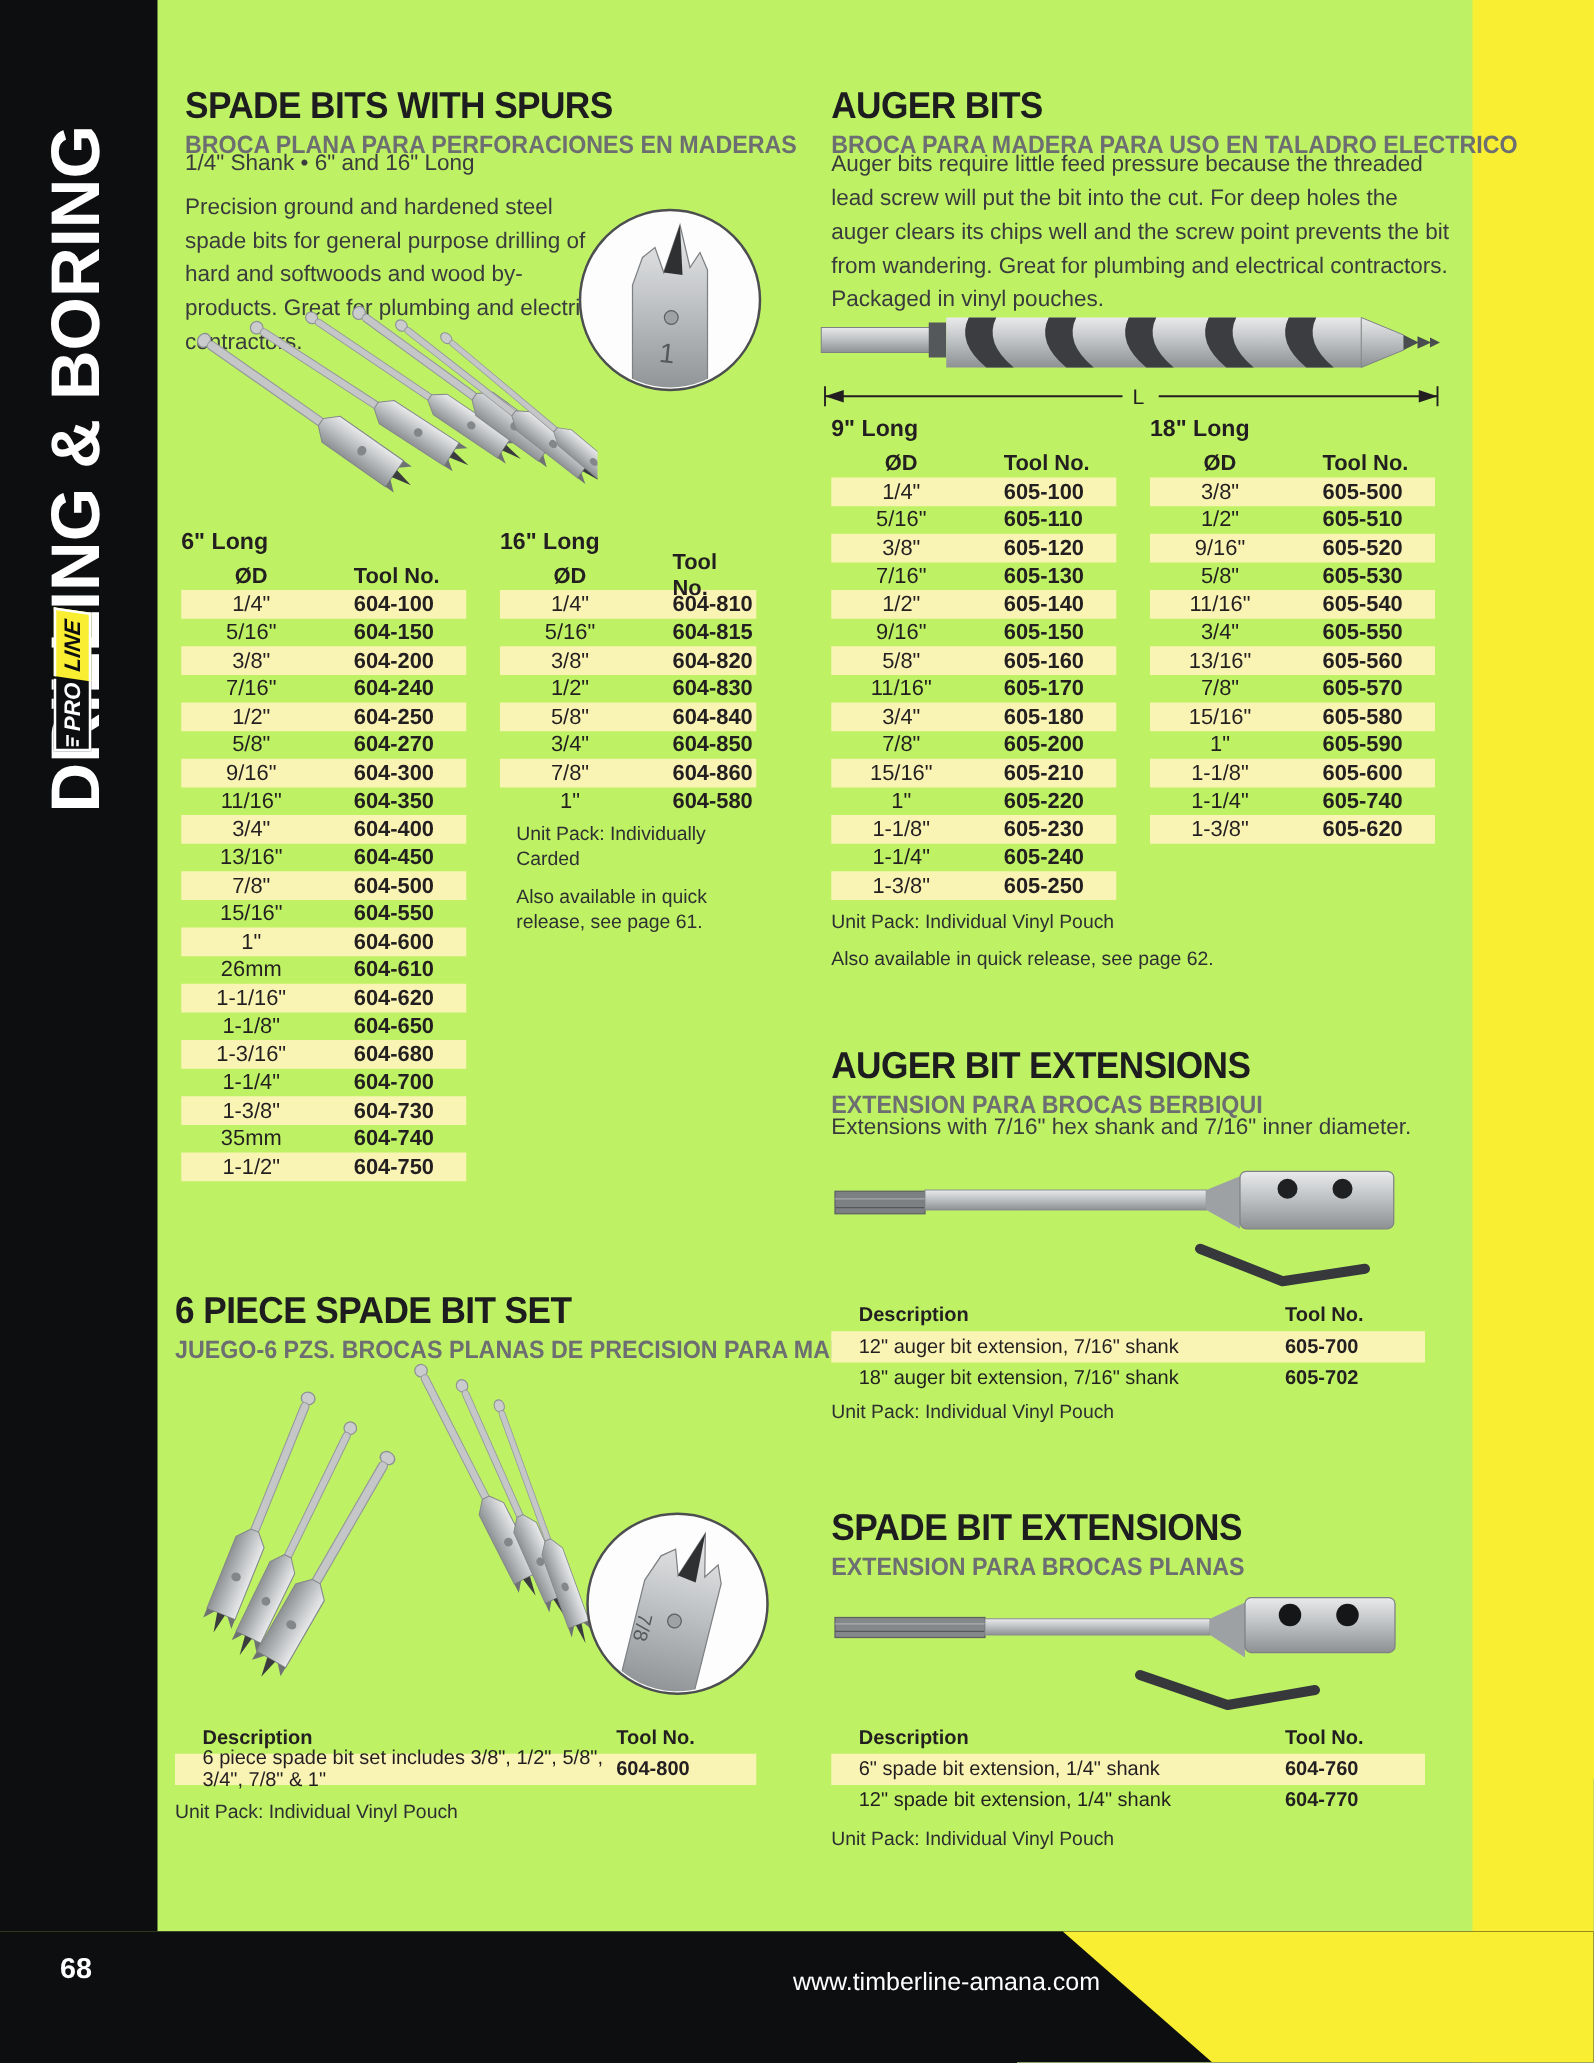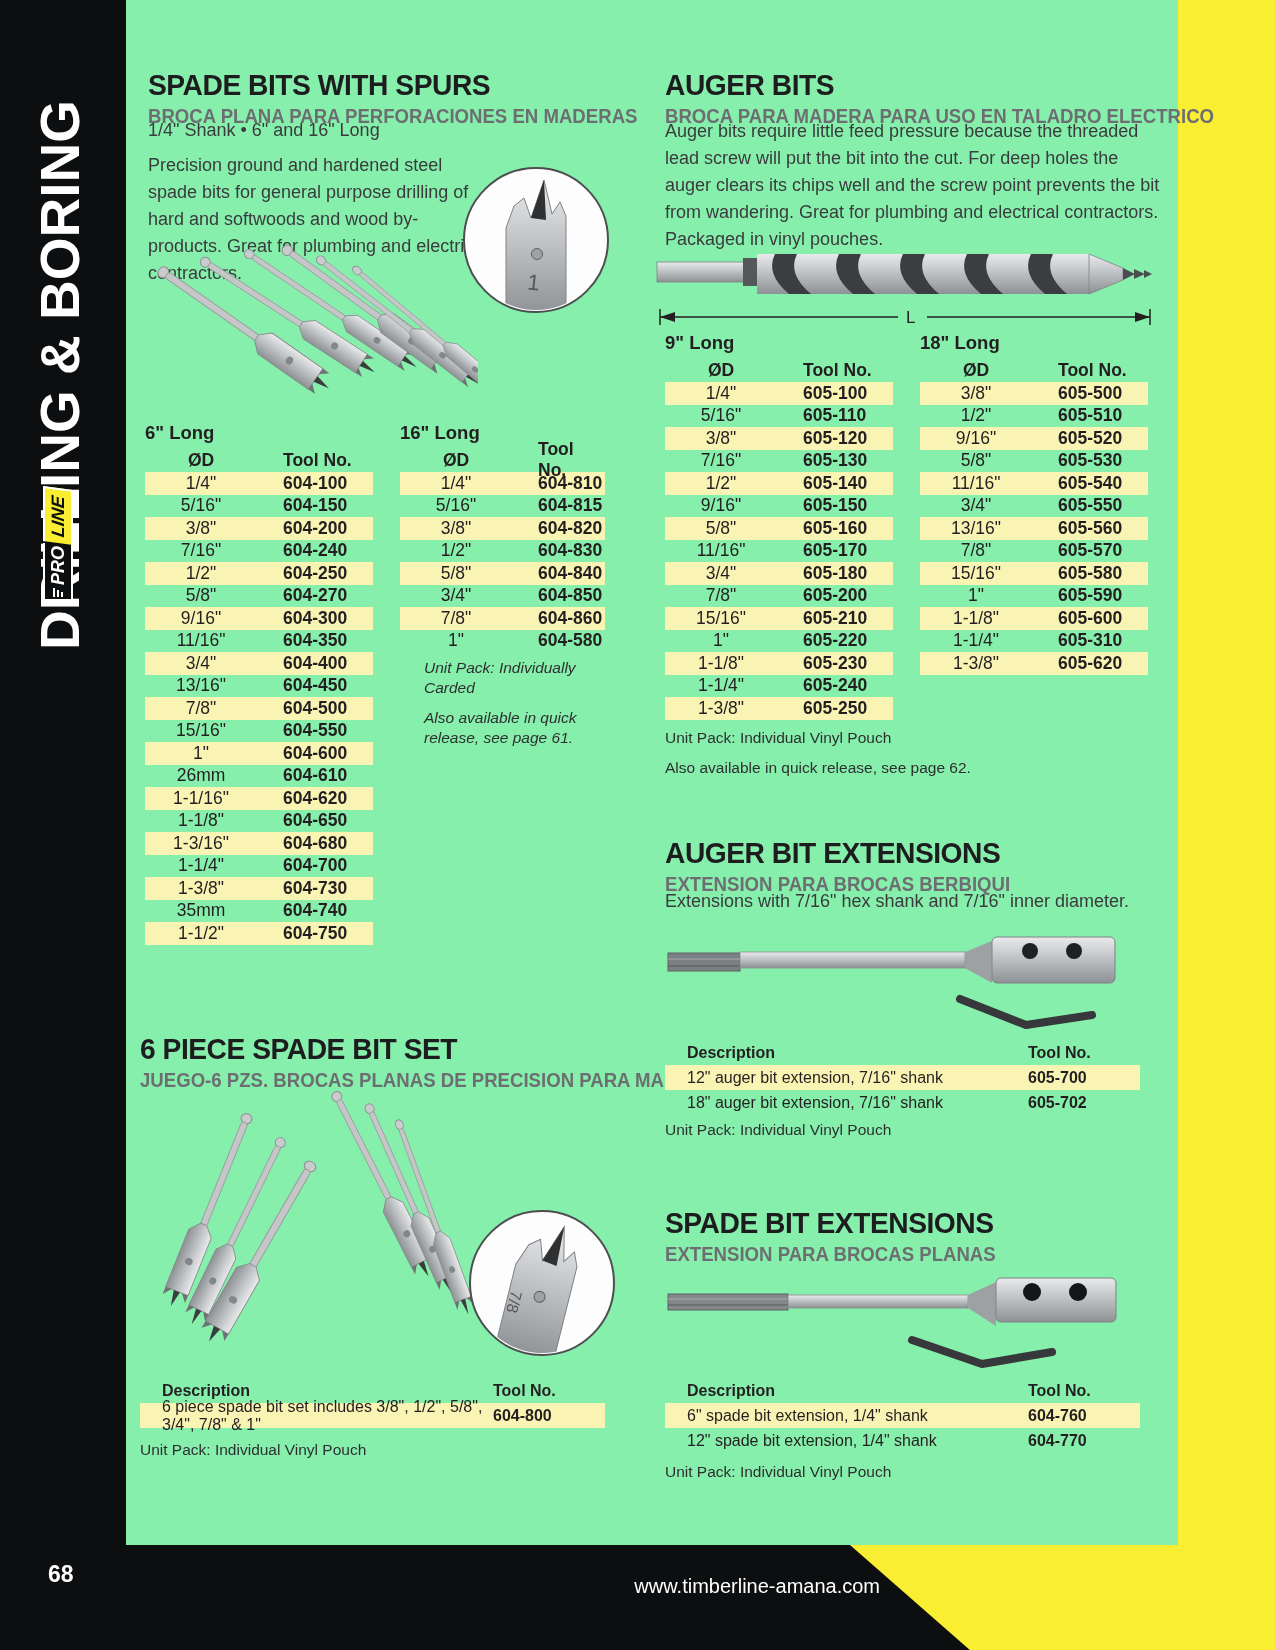--- a/index.html
+++ b/index.html
@@ -6,21 +6,21 @@
   :root{
     --yellow:#f9ee31;
     --hl:#faf4b4;
     --ink:#1d1d1f;
     --gray:#6d6e71;
     --body:#3a3b3d;
     --black:#0c0e10;
   }
   .page{
     position:relative; width:1275px; height:1650px;
-    background:#86efac; overflow:hidden;
+    background:#bef264; overflow:hidden;
     font-family:"Liberation Sans", sans-serif;
     margin:0 auto;
   }
   .yellow-band{position:absolute; left:1178px; top:0; width:97px; height:1650px; background:var(--yellow);}
   .sidebar{position:absolute; left:0; top:0; width:126px; height:1545px; background:var(--black);}
   .vert-title{
     position:absolute; left:-240px; top:318px; width:600px; height:64px;
     transform:rotate(-90deg); transform-origin:center;
     color:#fff; font-weight:bold; font-size:55px; letter-spacing:0px; white-space:nowrap;
   }
@@ -252,21 +252,21 @@
           <span class="c1">7/8"</span>
           <span class="c2">604-860</span>
         </div>
         <div class="row">
           <span class="c1">1"</span>
           <span class="c2">604-580</span>
         </div>
       </div>
   </div>
 
-  <div class="note" style="left:424px; top:658px; width:200px;font-style:italic;">
+  <div class="note" style="left:413px; top:658px; width:200px;">
     <p>Unit Pack: Individually Carded</p>
     <p>Also available in quick release, see page 61.</p>
   </div>
 
   <h1 class="sec-title" style="left:140px; top:1012px;">6 PIECE SPADE BIT SET</h1>
   <h2 class="sec-sub" style="left:140px; top:1052px;">JUEGO-6 PZS. BROCAS PLANAS DE PRECISION PARA MADERA</h2>
 
   <svg class="photo" style="left:150px; top:1085px;" width="330" height="280" viewBox="0 0 330 280">
     <use href="#sbit" transform="translate(185,8) rotate(63)"></use>
     <use href="#sbit" transform="translate(218,20) rotate(66) scale(1,0.9)"></use>
@@ -449,21 +449,21 @@
         <div class="row">
           <span class="c1">1"</span>
           <span class="c2">605-590</span>
         </div>
         <div class="row hl">
           <span class="c1">1-1/8"</span>
           <span class="c2">605-600</span>
         </div>
         <div class="row">
           <span class="c1">1-1/4"</span>
-          <span class="c2">605-310</span>
+          <span class="c2">605-740</span>
         </div>
         <div class="row hl">
           <span class="c1">1-3/8"</span>
           <span class="c2">605-620</span>
         </div>
       </div>
   </div>
 
   <div class="note" style="left:665px; top:728px; width:420px;">
     <p>Unit Pack: Individual Vinyl Pouch</p>

